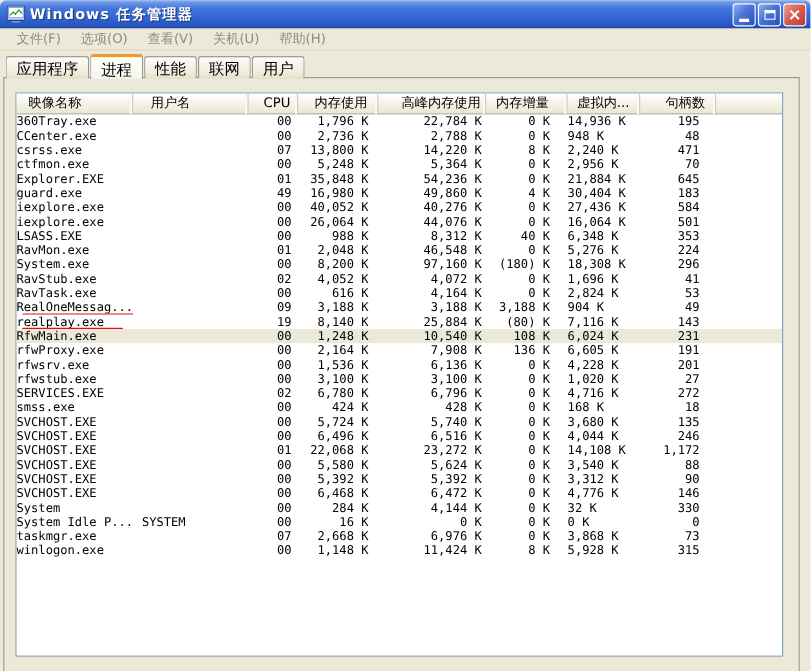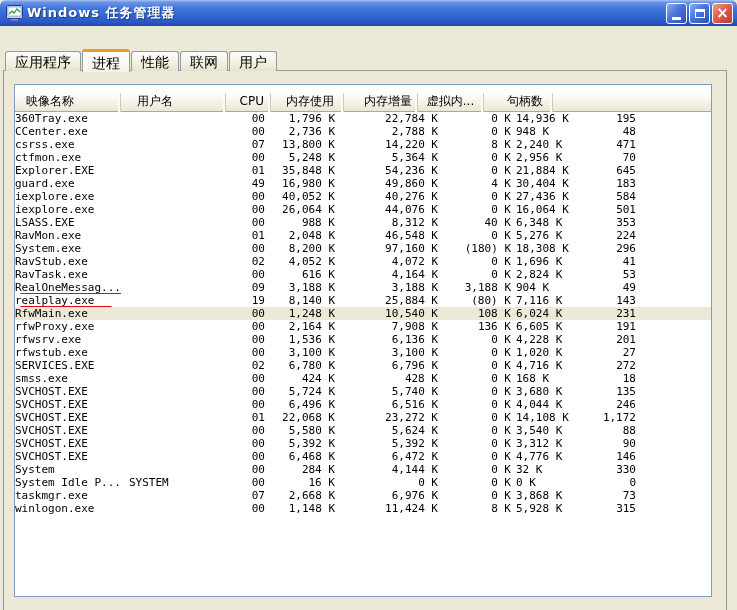--- a/index.html
+++ b/index.html
@@ -64,40 +64,40 @@
   .tab-pane {
     position:absolute; top:70px; left:3px; width:724px; height:560px;
     border:1px solid #919B9C; background:#ECE9D8;
   }
   
   .proc-list {
     position:absolute; top:84px; left:14px; width:698px; height:513px;
     border:1px solid #7F9DB9; background:#ffffff; overflow:hidden; z-index:2;
   }
   .lheader { display:flex; height:19px; border-bottom:1px solid #ACA899;
-    background:linear-gradient(180deg,#FFFFFF 0%,#F4F2E6 55%,#EAE7D5 100%);margin-top:8px; }
+    background:linear-gradient(180deg,#FFFFFF 0%,#F4F2E6 55%,#EAE7D5 100%); }
   .hcell {
     height:19px; font-size:12px; color:#000; line-height:17px;
     border-right:1px solid #CDCABB; box-shadow:inset -2px 0 0 #FBFAF4;
     white-space:nowrap; overflow:hidden;
   }
   .hfill { flex:1; border-right:none; box-shadow:none; }
   .trow { display:flex; height:13px; line-height:13px; white-space:nowrap; }
   .trow.selected { background:#ECE9D8; }
   .cell {
     font-family:"DejaVu Sans Mono","Liberation Mono",monospace;
     font-size:11px; color:#000; height:13px; overflow:hidden; white-space:nowrap;
   }
   
   .c-name    { width:106px;  text-align:left; }
   .c-user    { width:105px; padding-left:8px;  text-align:left; }
   .c-cpu     { width:45px;  padding-right:6px; text-align:right; }
   .c-mem     { width:73px;  padding-right:9px; text-align:right; }
   .c-peak    { width:98px;  padding-right:4px; text-align:right; }
-  .c-delta   { width:74px;  padding-right:5px; text-align:right; }
+  .c-delta   { width:74px;  padding-right:16px; text-align:right; }
   .c-virt    { width:66px;  padding-right:3px; }
   .c-handles { width:69px;  padding-right:15px;text-align:right; }
   .h-name    { padding-left:11px; text-align:left; }
   .h-user    { padding-left:16px; text-align:left; }
   .h-virt    { text-align:center; padding-right:0; }
   .h-handles { padding-right:9px; }
   .red-underline {
     position:absolute; left:5px; bottom:-2px; height:3px;
     background:#E01010; border-radius:2px; z-index:5;
   }
@@ -119,37 +119,45 @@
         <span class="glyph-min"></span>
       </span>
     <span class="win-btn btn-blue">
         <span class="glyph-max"></span>
       </span>
     <span class="win-btn btn-red">
         <span class="glyph-close">×</span>
       </span>
   </div>
 
+  <div class="menubar">
+    <span class="menu-item">文件(F)</span>
+    <span class="menu-item">选项(O)</span>
+    <span class="menu-item">查看(V)</span>
+    <span class="menu-item">关机(U)</span>
+    <span class="menu-item">帮助(H)</span>
+  </div>
 
   <div class="tabs">
     <span class="tab">应用程序</span>
     <span class="tab active">进程</span>
     <span class="tab">性能</span>
     <span class="tab">联网</span>
     <span class="tab">用户</span>
   </div>
 
   <div class="tab-pane"></div>
 
   <div class="proc-list">
     <div class="lheader">
       <span class="hcell c-name h-name">映像名称</span>
       <span class="hcell c-user h-user">用户名</span>
       <span class="hcell c-cpu">CPU</span>
       <span class="hcell c-mem">内存使用</span>
+      <span class="hcell c-peak">高峰内存使用</span>
       <span class="hcell c-delta">内存增量</span>
       <span class="hcell c-virt h-virt">虚拟内...</span>
       <span class="hcell c-handles h-handles">句柄数</span>
       <span class="hcell hfill"></span>
     </div>
     <div>
         <div class="trow">
           <span class="cell c-name">360Tray.exe</span>
           <span class="cell c-user"></span>
           <span class="cell c-cpu">00</span>

